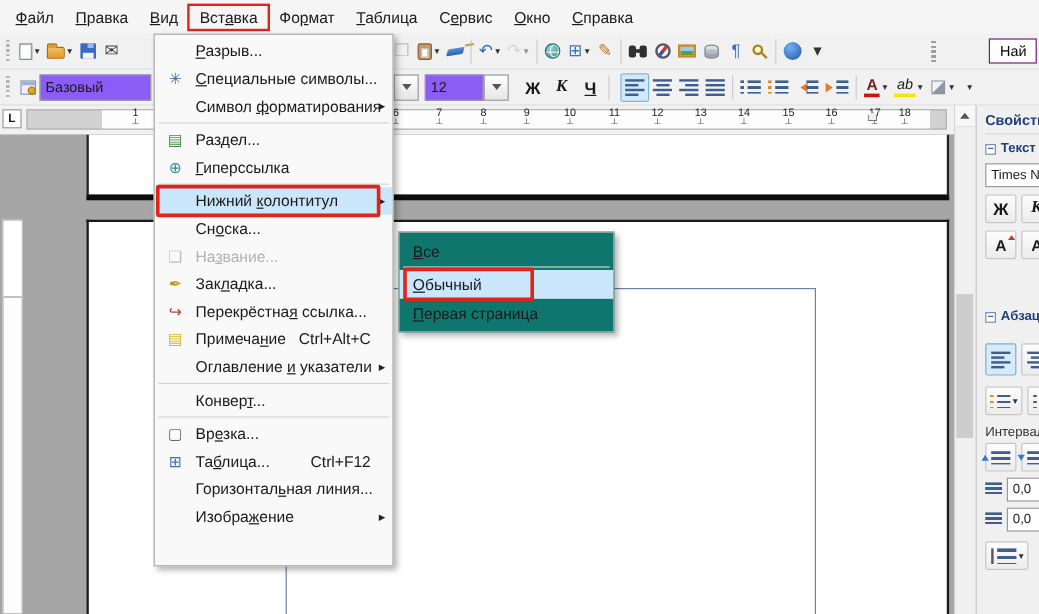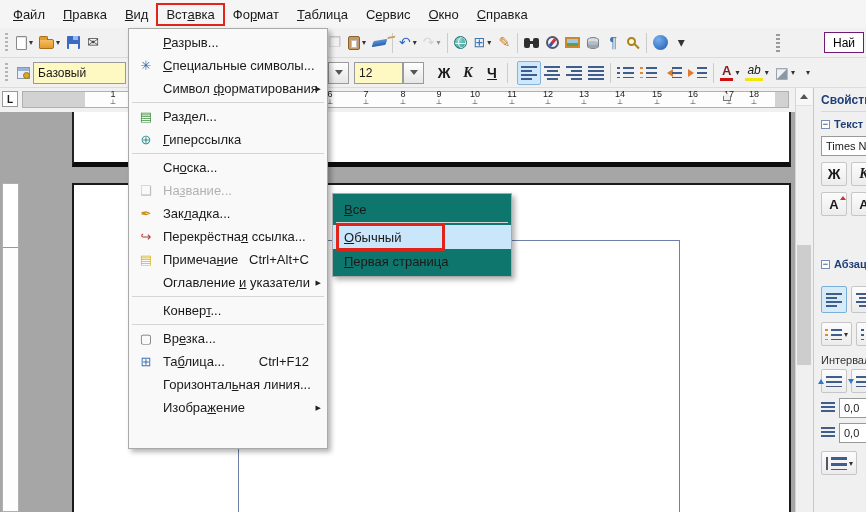--- a/index.html
+++ b/index.html
@@ -50,21 +50,21 @@
   [data-name="zoom-button"] .ic{width:9px;height:9px;border:2px solid #a8841c;border-radius:50%;background:#fdf6dd;position:relative;margin:0 4px 3px 0;}
   [data-name="zoom-button"] .ic::after{content:"";position:absolute;width:7px;height:2px;background:#a8841c;right:-6px;bottom:-3px;transform:rotate(45deg);}
   [data-name="help-button"] .ic{width:15px;height:15px;border-radius:50%;background:radial-gradient(circle at 35% 30%,#74b0ee,#1d57b0);color:#fff;font-weight:bold;font-size:10px;display:flex;align-items:center;justify-content:center;}
   #findwrap{margin-left:auto;display:flex;align-items:center;gap:4px;flex:none;}
   .vdots{width:4px;height:18px;background:repeating-linear-gradient(180deg,#9a9a9a 0 2px,transparent 2px 4px);}
   #find-input{width:40px;height:21px;border:1px solid #701a75;font-size:12px;padding:1px 8px;font-family:"Liberation Sans",sans-serif;margin-left:40px;}
 
   
   .icstyles{width:13px;height:12px;background:#eef;border:1px solid #8899aa;box-shadow:inset 0 3px 0 #9ab3d6;position:relative;}
   .icstyles::after{content:"";width:5px;height:5px;background:#d9a91e;border:1px solid #9a7a10;border-radius:50%;position:absolute;right:-1px;bottom:-1px;}
-  .combo{height:22px;background:#fef9c3;border:1px solid #9a9a9a;display:flex;align-items:center;padding:0 4px;font-size:12px;flex:none;overflow:hidden;white-space:nowrap;}
+  .combo{height:22px;background:#8b5cf6;border:1px solid #9a9a9a;display:flex;align-items:center;padding:0 4px;font-size:12px;flex:none;overflow:hidden;white-space:nowrap;}
   .carrow{width:21px;height:22px;border:1px solid #9a9a9a;background:linear-gradient(#fefefe,#e6e6e6);display:flex;align-items:center;justify-content:center;flex:none;}
   .tri-dn{width:0;height:0;border:4px solid transparent;border-top:5px solid #555;margin-top:4px;}
   .fmt-letter{width:24px;height:24px;display:flex;align-items:center;justify-content:center;font-size:14px;flex:none;}
   .b-bold{font-weight:bold;}
   .b-italic{font-style:italic;font-family:"Liberation Serif",serif;font-weight:bold;}
   .b-under{text-decoration:underline;font-weight:bold;}
   .tbtn.active{background:#cfe8fb;border:1px solid #84b6dd;}
   .bars{display:flex;flex-direction:column;gap:2px;width:16px;align-items:flex-start;}
   .bars i{height:2px;background:#3f5e8c;display:block;}
   .bars i:nth-child(odd){width:16px;}
@@ -547,20 +547,26 @@
       <span class="sc" data-name="shortcut-label"></span>
       <span class="arr" data-name="submenu-arrow-icon"></span>
     </div>
     <div class="irow" data-name="insert-hyperlink">
       <span class="mi" data-name="menu-item-icon" style="color: rgb(46, 143, 143);">⊕</span>
       <span class="lbl"><span></span><span class="key">Г</span><span>иперссылка</span></span>
       <span class="sc" data-name="shortcut-label"></span>
       <span class="arr" data-name="submenu-arrow-icon"></span>
     </div>
     <div class="irow sep" data-name="menu-item"></div>
+    <div class="irow highlight boxed" data-name="insert-footer">
+      <span class="mi" data-name="menu-item-icon"></span>
+      <span class="lbl"><span>Нижний </span><span class="key">к</span><span>олонтитул</span></span>
+      <span class="sc" data-name="shortcut-label"></span>
+      <span class="arr" data-name="submenu-arrow-icon">▶</span>
+    </div>
     <div class="irow" data-name="insert-footnote">
       <span class="mi" data-name="menu-item-icon"></span>
       <span class="lbl"><span>Сн</span><span class="key">о</span><span>ска...</span></span>
       <span class="sc" data-name="shortcut-label"></span>
       <span class="arr" data-name="submenu-arrow-icon"></span>
     </div>
     <div class="irow disabled" data-name="insert-caption">
       <span class="mi" data-name="menu-item-icon" style="color: rgb(188, 188, 188);">❑</span>
       <span class="lbl"><span>На</span><span class="key">з</span><span>вание...</span></span>
       <span class="sc" data-name="shortcut-label"></span>

